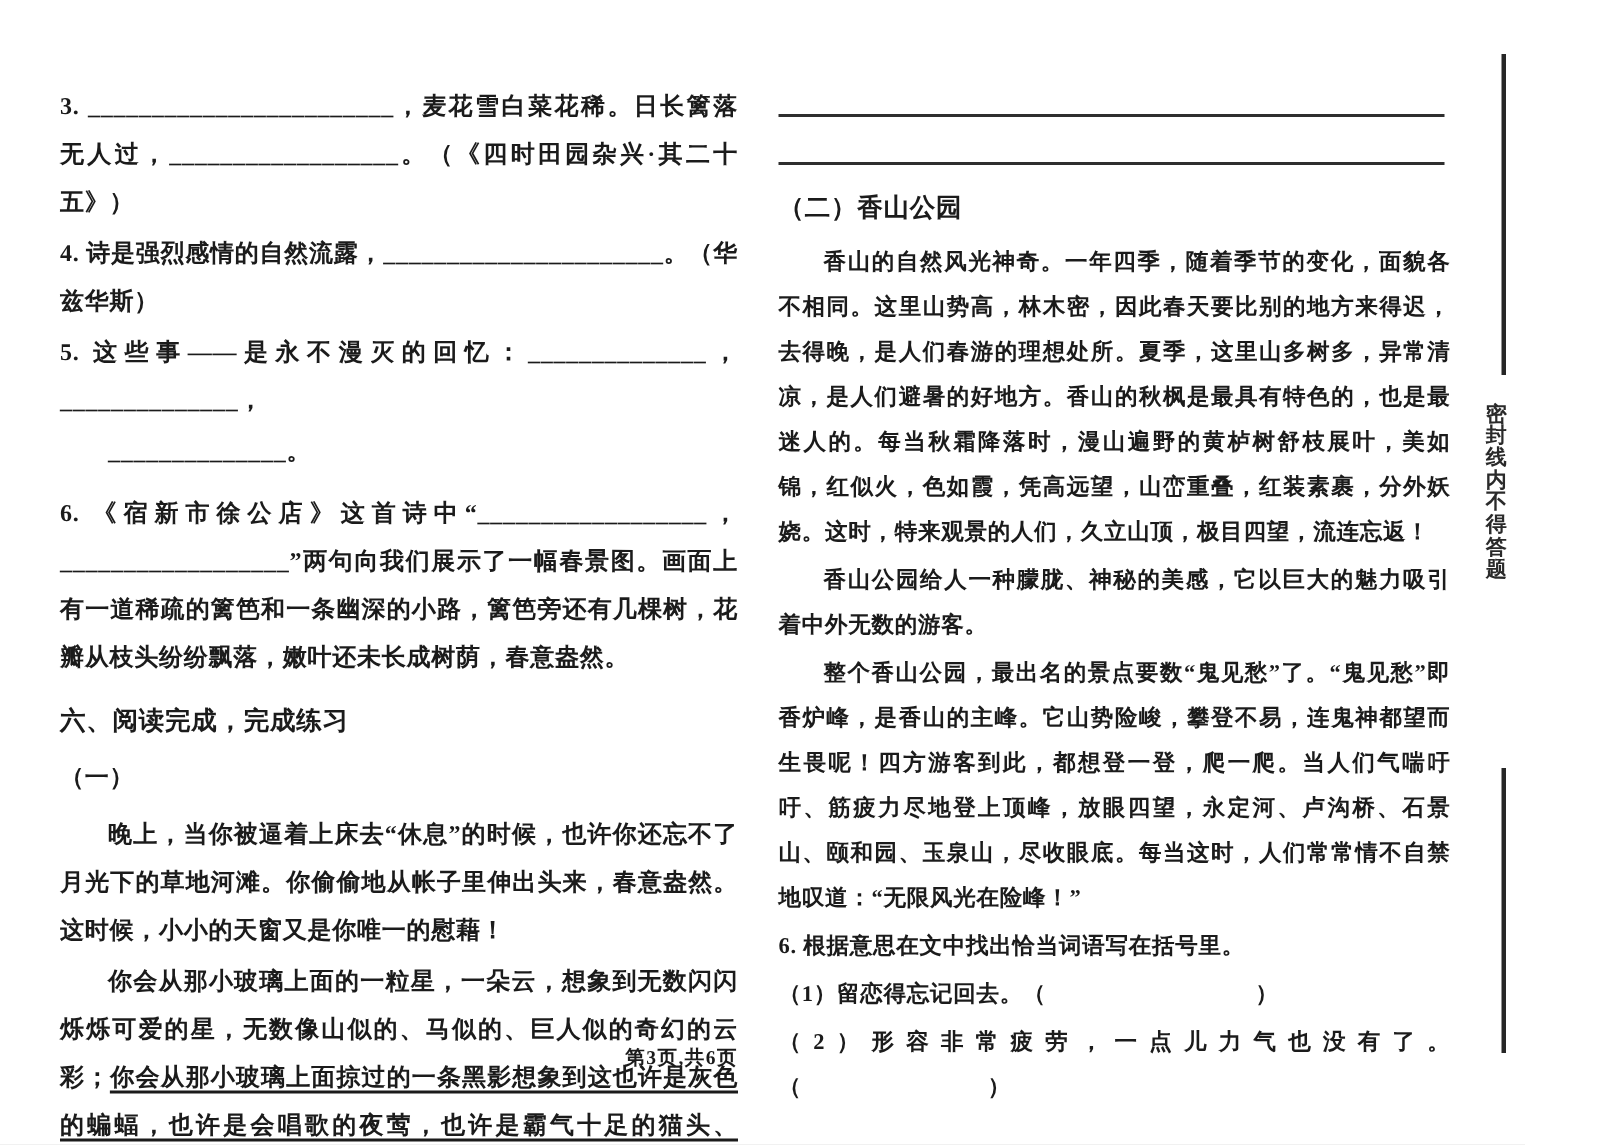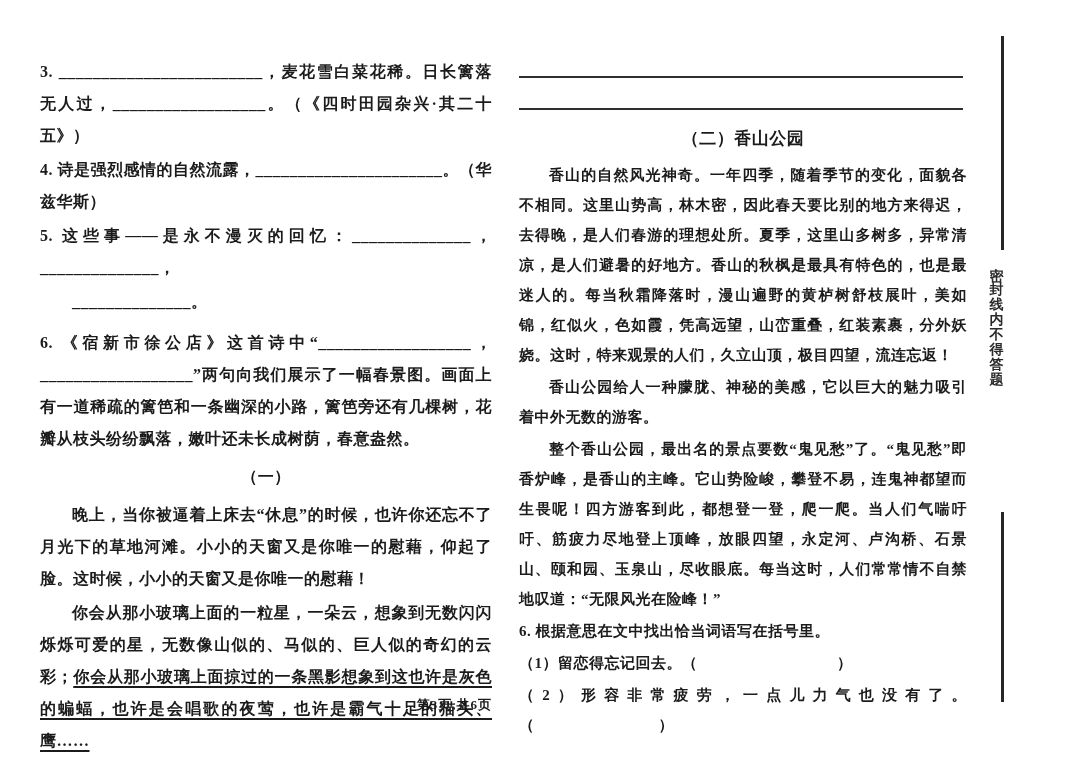--- a/index.html
+++ b/index.html
@@ -19,21 +19,21 @@
   .line{
     margin:0 0 2px 0;
     font-size:16px;
     line-height:32px;
     text-align:justify;
     white-space:pre-wrap;
     letter-spacing:0.5px;
   }
   .col-right .line{font-size:15px;line-height:30px;}
   .section-heading{font-size:17px;margin:10px 0 2px 0;}
-  .center{text-align:center;}
+  .center{text-align:left;}
   .passage-title{font-size:16px;margin:6px 0;}
   .indent{text-indent:2em;}
   .u{text-decoration:underline;text-underline-offset:4px;text-decoration-thickness:1.5px;}
   .answer-line{
     height:0;border-bottom:2px solid #2e2e2e;width:99%;
     margin-top:30px;
   }
   .answer-line.first{margin-top:26px;}
   .blank-gap{margin-bottom:9px;}
   .page-footer{
@@ -55,23 +55,24 @@
 
 <div class="page">
 
   <div class="col col-left">
     <p class="line">3. ________________________，麦花雪白菜花稀。日长篱落无人过，__________________。（《四时田园杂兴·其二十五》）</p>
     <p class="line">4. 诗是强烈感情的自然流露，______________________。（华兹华斯）</p>
     <p class="line">5. 这些事——是永不漫灭的回忆：______________，______________，</p>
     <p class="line indent blank-gap">______________。</p>
     <p class="line">6. 《宿新市徐公店》这首诗中“__________________，__________________”两句向我们展示了一幅春景图。画面上有一道稀疏的篱笆和一条幽深的小路，篱笆旁还有几棵树，花瓣从枝头纷纷飘落，嫩叶还未长成树荫，春意盎然。</p>
 
+    <p class="line section-heading">六、阅读完成，完成练习</p>
     <p class="line center passage-title">（一）</p>
 
-    <p class="line indent">晚上，当你被逼着上床去“休息”的时候，也许你还忘不了月光下的草地河滩。小小的天窗又是你唯一的慰藉，仰起了脸。这时候，小小的天窗又是你唯一的慰藉！</p>
+    <p class="line indent">晚上，当你被逼着上床去“休息”的时候，也许你还忘不了月光下的草地河滩。你偷偷地从帐子里伸出头来，春意盎然。这时候，小小的天窗又是你唯一的慰藉！</p>
     <p class="line indent"><span>你会从那小玻璃上面的一粒星，一朵云，想象到无数闪闪烁烁可爱的星，无数像山似的、马似的、巨人似的奇幻的云彩；</span><span class="u">你会从那小玻璃上面掠过的一条黑影想象到这也许是灰色的蝙蝠，也许是会唱歌的夜莺，也许是霸气十足的猫头、鹰……</span></p>
 
   </div>
 
   <div class="col col-right">
 
     <div class="answer-line first"></div>
     <div class="answer-line"></div>
 
     <p class="line center passage-title" style="margin-top:14px;font-size:17px;">（二）香山公园</p>

